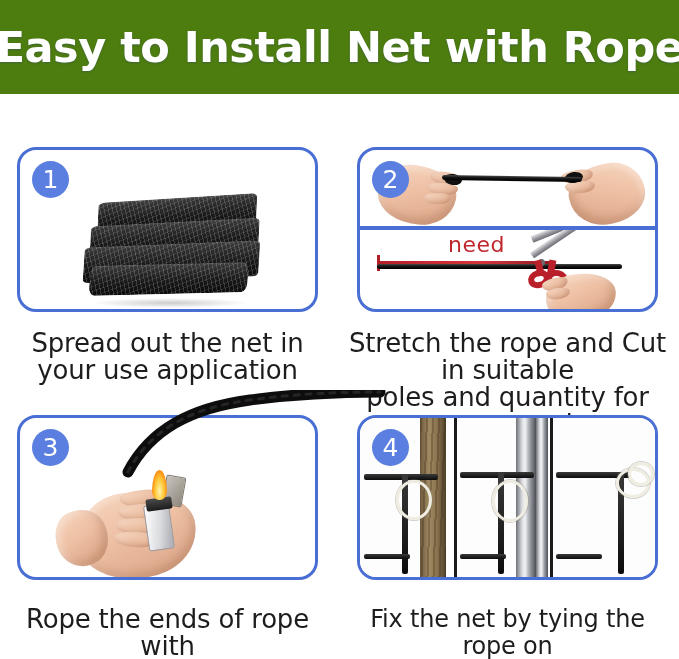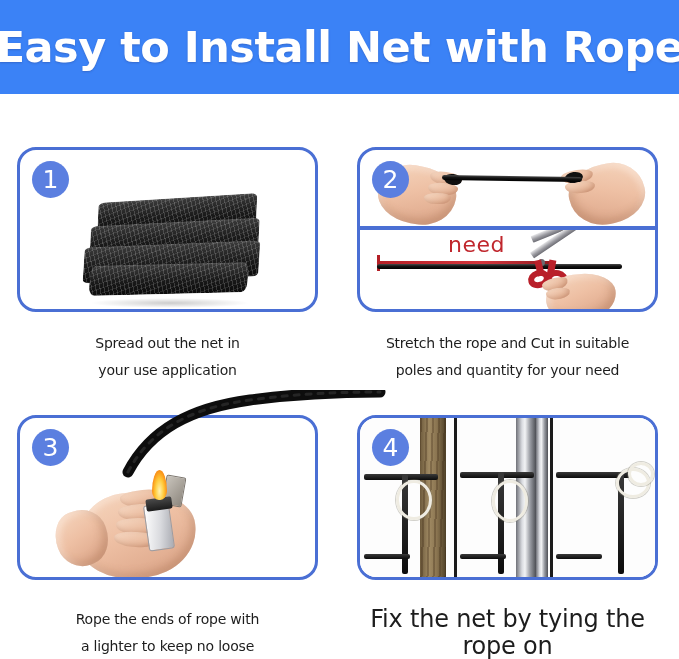--- a/index.html
+++ b/index.html
@@ -13,21 +13,21 @@
     position: relative;
     width: 679px; height: 659px;
     background: #ffffff;
   }
 
   
   .header-band {
     position: absolute;
     left: 0; top: 0;
     width: 679px; height: 94px;
-    background: #3b82f6;
+    background: #4d7c0f;
     display: flex;
     align-items: center;
     justify-content: center;
   }
   .header-title {
     color: #ffffff;
     font-family: "DejaVu Sans", sans-serif;
     font-size: 43px;
     font-weight: bold;
     letter-spacing: -0.5px;
@@ -74,21 +74,21 @@
     text-align: center;
     z-index: 40;
   }
 
   
   .caption {
     position: absolute;
     text-align: center;
     color: #1d1d1d;
     font-family: "DejaVu Sans", sans-serif;
-    font-size: 14px;
+    font-size: 26px;
     line-height: 27px;
     letter-spacing: -0.2px;
     white-space: pre-line;
   }
   .caption.small { font-size: 24px; }
 
   
   .net-stack {
     position: absolute;
     left: 62px; top: 42px;

